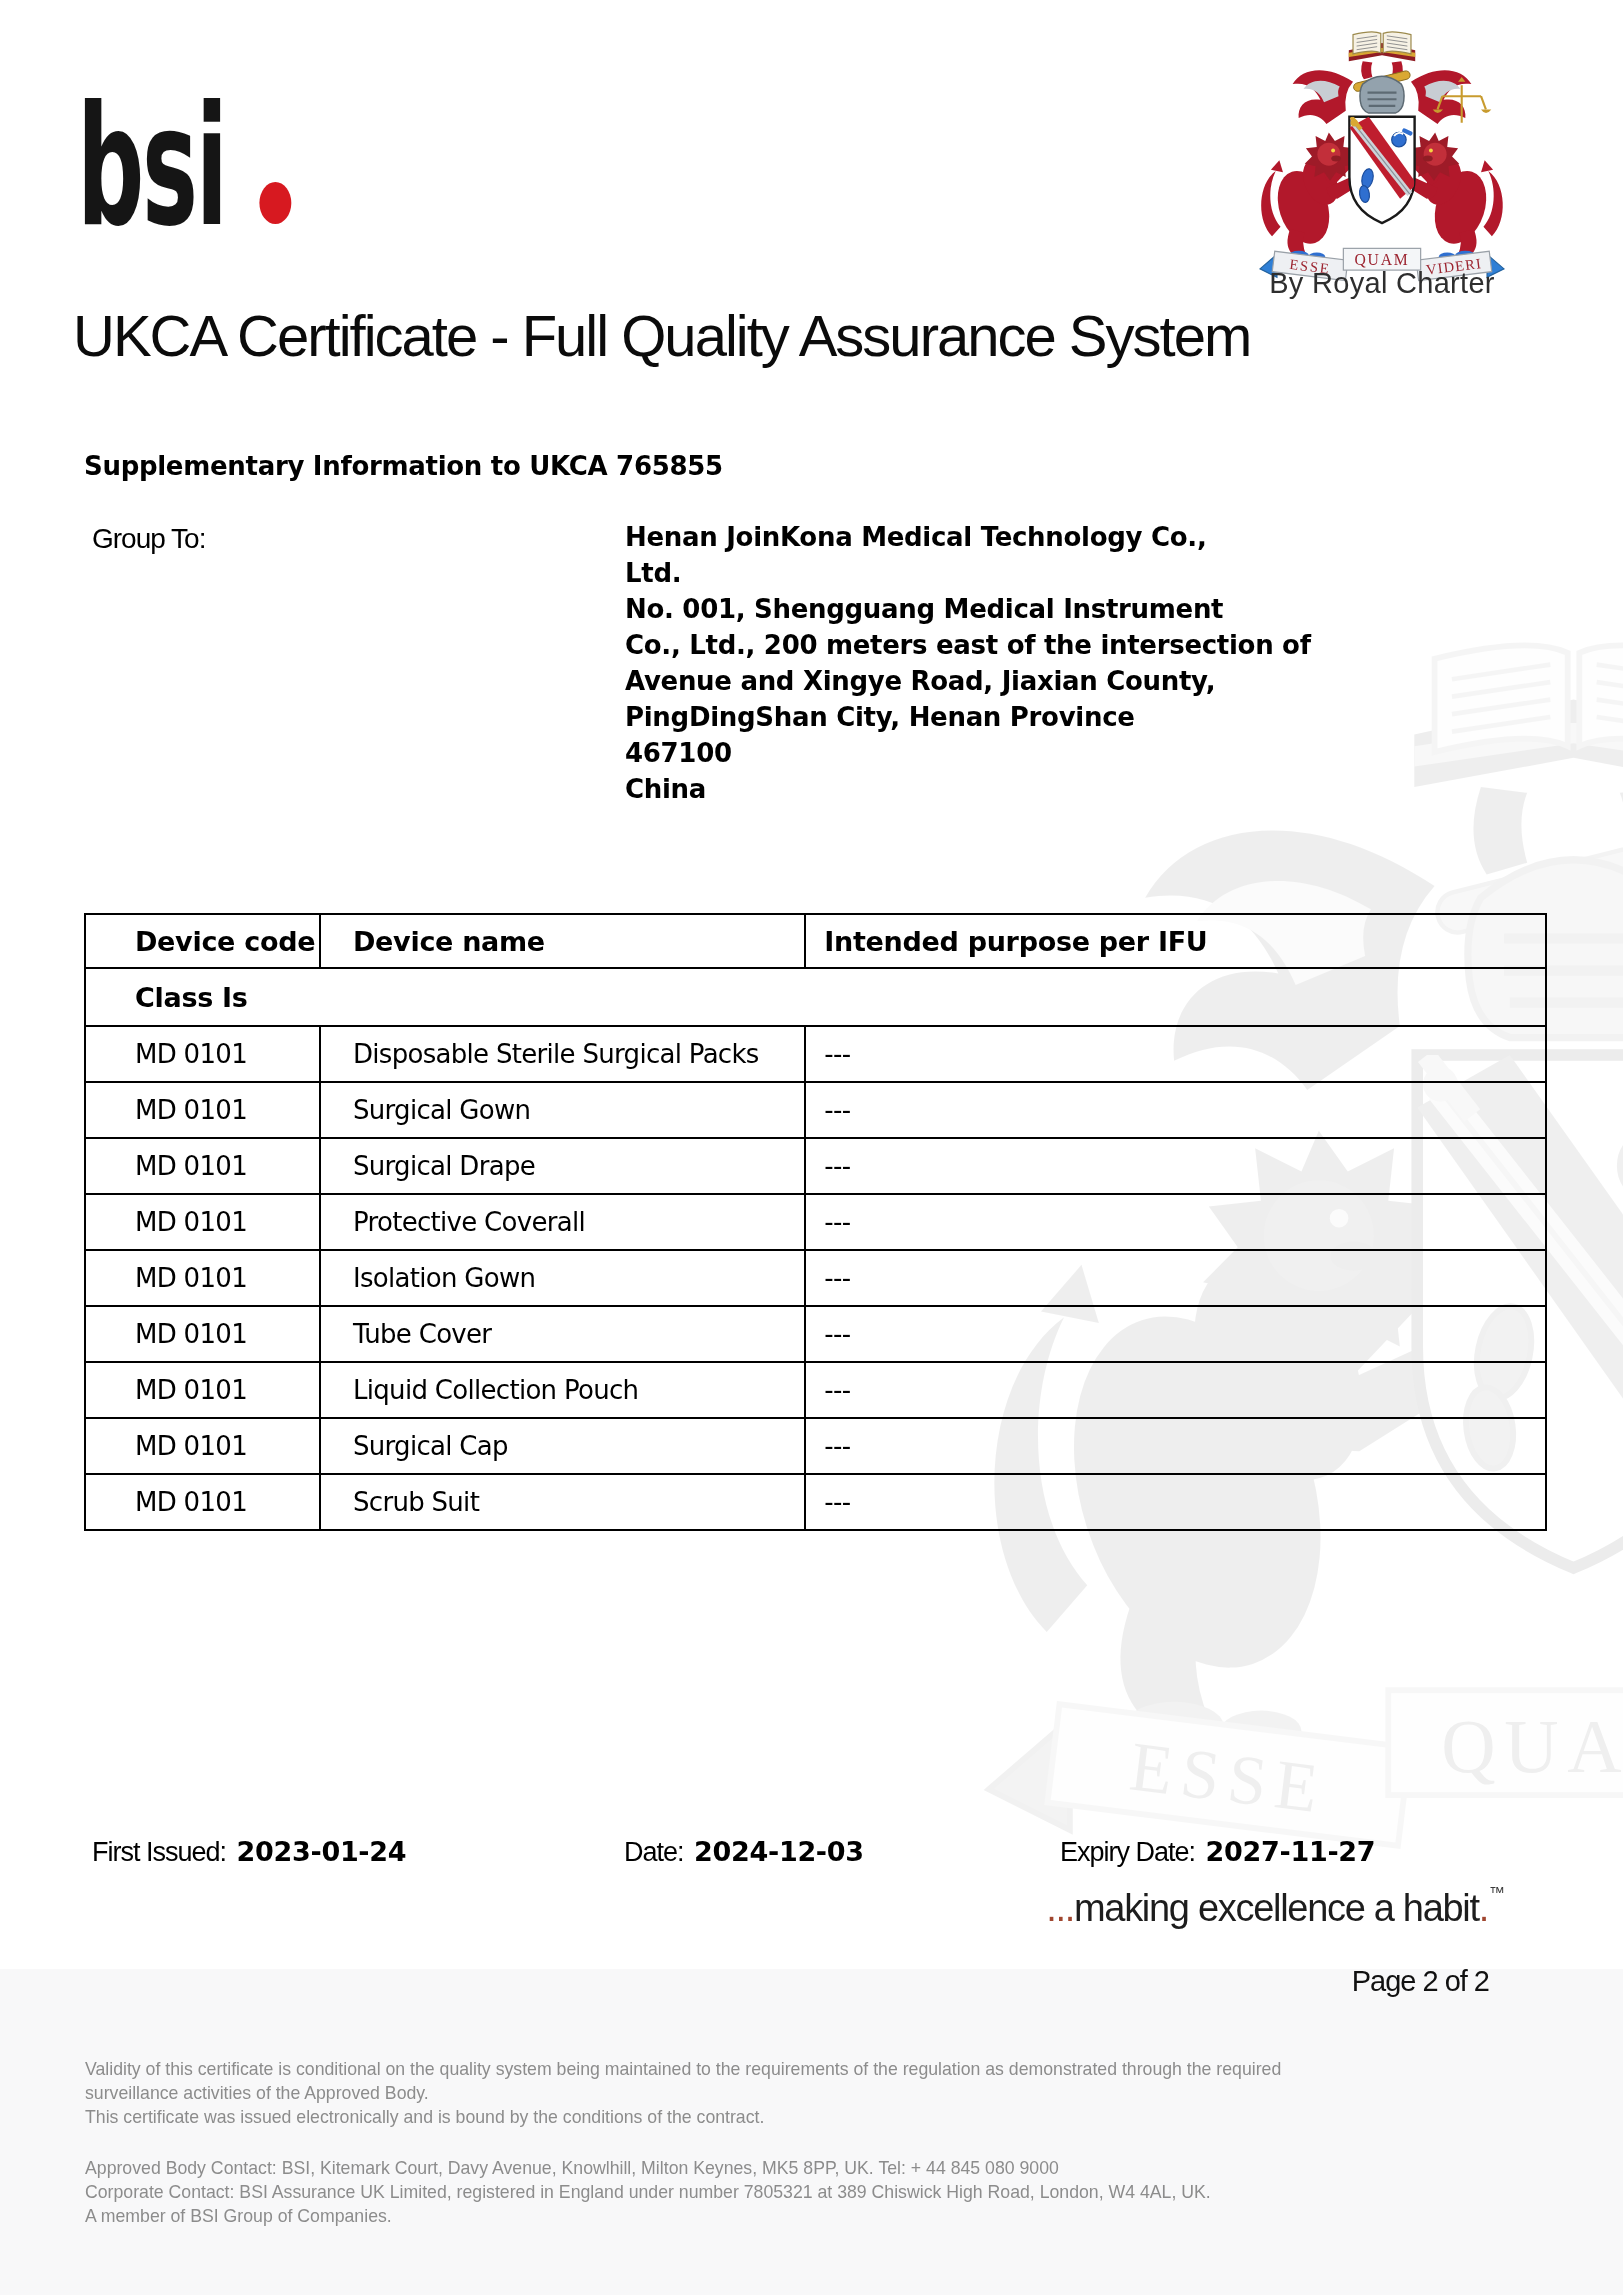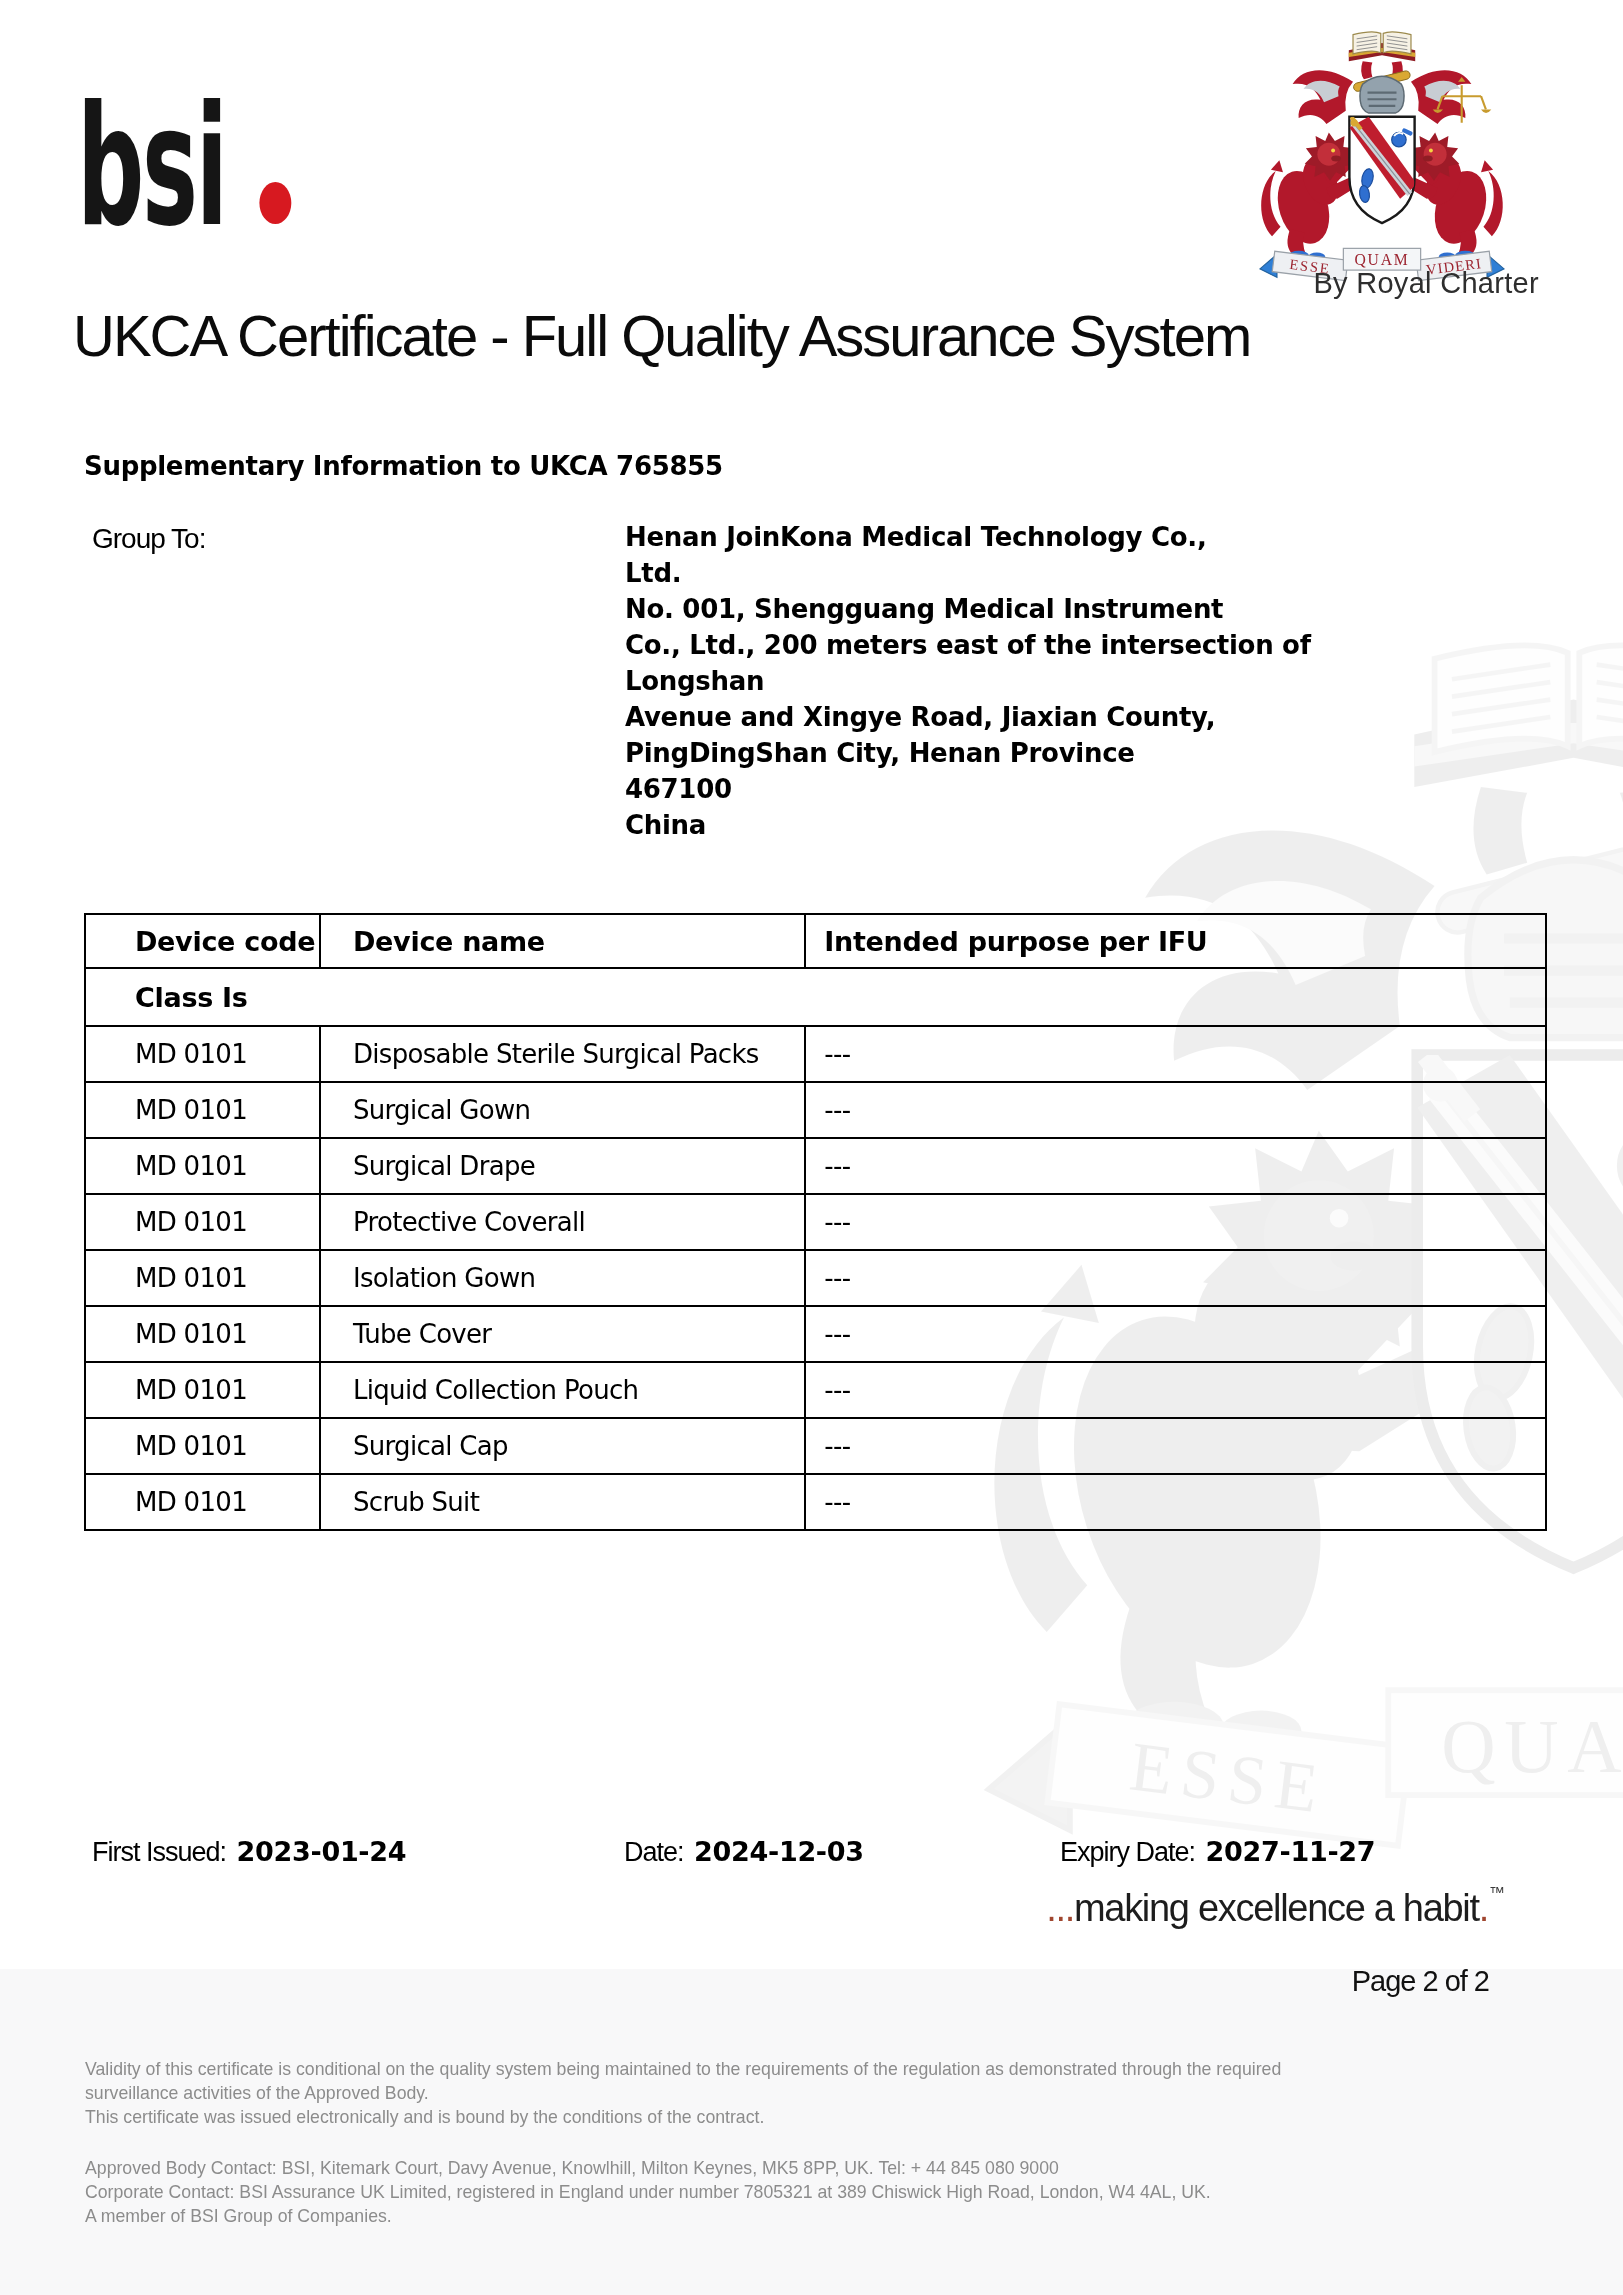--- a/index.html
+++ b/index.html
@@ -20,21 +20,21 @@
     font-family:"DejaVu Sans",sans-serif; font-weight:bold; font-size:165px;
     letter-spacing:-3.9px; color:#151515; line-height:1; white-space:nowrap;
   }
   .bsi-dot{
     display:inline-block; width:56px; height:42px; border-radius:50%;
     background:#d71920; margin-left:59px;
   }
   
   .crest-box{ position:absolute; left:1225px; top:26px; width:314px; height:266px; }
   .crest-caption{
-    position:absolute; left:1225px; top:267px; width:314px; text-align:right;
+    position:absolute; left:1225px; top:267px; width:314px; text-align:center;
     font-size:29px; color:#2e2e2e; letter-spacing:0.3px;
   }
   
   .doc-title{
     position:absolute; left:73px; top:304px;
     font-size:58px; letter-spacing:-2px; color:#0b0b0b; white-space:nowrap; line-height:1.1;
   }
   .supp-heading{
     position:absolute; left:84px; top:451px;
     font-family:"DejaVu Sans",sans-serif; font-weight:bold; font-size:26px;
@@ -225,21 +225,20 @@
   <div class="doc-title">UKCA Certificate - Full Quality Assurance System</div>
 
   <div class="supp-heading">Supplementary Information to UKCA 765855</div>
 
   <div class="issued-label">Group To:</div>
   <div class="issued-address">
     <div>Henan JoinKona Medical Technology Co.,</div>
     <div>Ltd.</div>
     <div>No. 001, Shengguang Medical Instrument</div>
     <div>Co., Ltd., 200 meters east of the intersection of</div>
-    <div>Longshan</div>
     <div>Avenue and Xingye Road, Jiaxian County,</div>
     <div>PingDingShan City, Henan Province</div>
     <div>467100</div>
     <div>China</div>
   </div>
 
   <table class="device-table">
     <colgroup>
         <col style="width:235px">
         <col style="width:485px">

